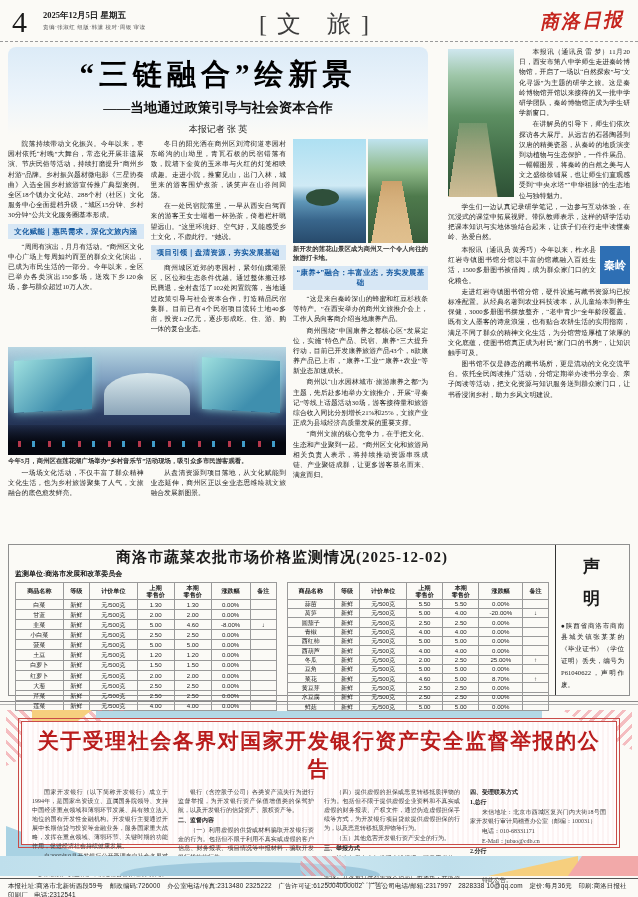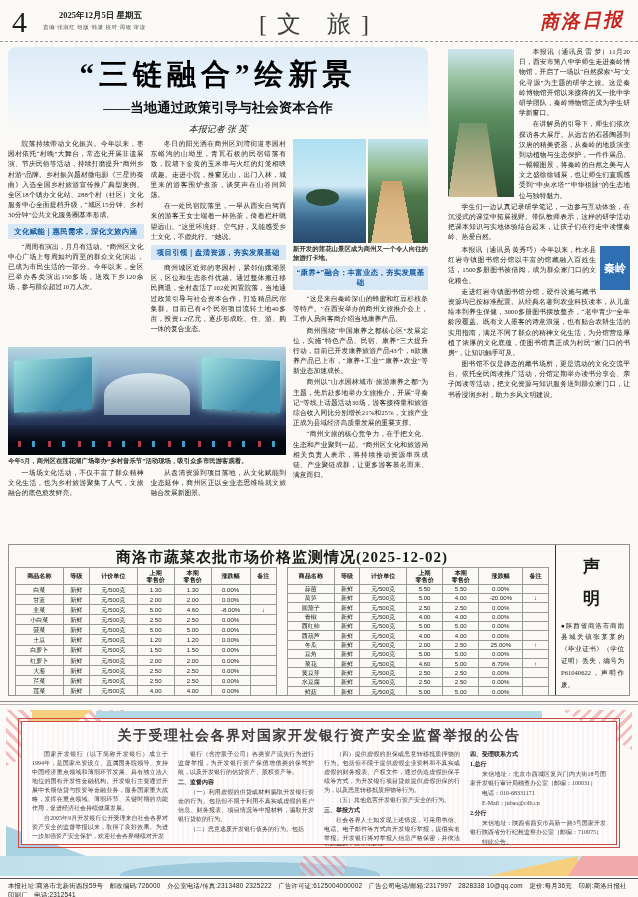--- a/index.html
+++ b/index.html
@@ -8,37 +8,37 @@
     width:638px; height:897px; margin:0 auto; background:#fbfaf6;
     font-family:"Liberation Serif","DejaVu Serif",serif; color:#1a1a1a;
     overflow:hidden; position:relative;
   }
   
   .hdr { height:42px; padding:6px 12px 0; position:relative; }
   .hdr:after { content:""; position:absolute; left:0; right:0; bottom:0;
     border-top:1px dashed #9a9a9a; }
   .pageno { font-size:30px; line-height:32px; font-weight:400; display:inline-block; vertical-align:top; }
   .dateblk { display:inline-block; vertical-align:top; margin-left:12px; margin-top:4px; }
-  .dateline { font-size:8.5px; font-weight:bold; color:#222;margin-left:16px; }
+  .dateline { font-size:8.5px; font-weight:bold; color:#222; }
   .edline { font-size:5.5px; color:#555; margin-top:2px; letter-spacing:.5px; }
   .section-title { position:absolute; left:0; right:0; top:8px; text-align:center;
     font-size:24px; letter-spacing:10px; color:#3c3c3c; font-weight:400; }
   .masthead { position:absolute; right:14px; top:8px; color:#c5261f;
     font-size:19px; font-weight:bold; font-style:italic; letter-spacing:2px;
     transform:rotate(-2deg); }
   
   .content { padding:5px 8px 0; display:flex; gap:20px; height:496px; }
   .main-art { width:420px; }
   .side-col { width:194px; }
   
   .art-head { height:88px; text-align:center; border-radius:8px 8px 0 0;
     background:linear-gradient(180deg,#dcebf7 0%,#ecf4fb 55%,#fbfaf6 100%); padding-top:8px; }
   .headline { font-size:29px; font-weight:bold; letter-spacing:5px; color:#000; }
   .subhead-line { font-size:13.5px; font-weight:bold; margin-top:4px; color:#111; }
-  .byline { font-size:9px; margin-top:6px; color:#222;font-style:italic; }
+  .byline { font-size:9px; margin-top:6px; color:#222; }
   .art-body { display:flex; gap:7px; height:400px; margin-top:4px; }
   .region-l { width:278px; }
   .region-r { width:135px; display:flex; flex-direction:column; }
   .twocols { display:flex; gap:7px; overflow:hidden; }
   .twocols.top { height:204px; }
   .twocols.bot { height:52px; margin-top:2px; }
   .tcol { flex:1; overflow:hidden; }
   .bodytxt { font-size:6.8px; line-height:1.5; text-align:justify; color:#222; }
   .bodytxt p { text-indent:2em; margin-bottom:1px; }
   .subhd { display:block; background:#d7e7f5; color:#15599f; font-weight:bold;
@@ -72,21 +72,21 @@
   .a-head { text-align:center; font-weight:bold; color:#000; }
   .a1 .a-head { font-size:16.5px; letter-spacing:1px; margin:4px 0 6px; }
   .a2 .a-head { font-size:15px; letter-spacing:.5px; margin:6px 0 4px; }
   .a1-body { height:198px; overflow:hidden; }
   .a1-photo { float:left; width:66px; height:148px; margin:2px 5px 2px 0;
     background:linear-gradient(180deg,#cfe7ef 0%,#9ec6a8 18%,#5d8f62 45%,#3f6b46 75%,#2e5136 100%); position:relative; overflow:hidden; }
   .a1-photo .rail { position:absolute; left:10%; bottom:0; width:55%; height:60%;
     background:linear-gradient(180deg,rgba(222,206,170,.2),#d9c49b); transform:perspective(70px) rotateX(30deg); }
   .a2 { position:relative; }
   .a2-body { height:204px; overflow:hidden; }
-  .badge { float:right; width:30px; height:44px; background:#2e6fb4; color:#fff;
+  .badge { float:right; width:30px; height:38px; background:#2e6fb4; color:#fff;
     display:flex; align-items:center; justify-content:center; font-size:11px;
     font-weight:bold; margin:1px 0 2px 4px; font-family:"Liberation Sans",sans-serif; }
   
   .mkt { margin:6px 8px 0; border:1px solid #8f8f8f; height:152px; display:flex; }
   .mkt-main { flex:1; padding:3px 6px 2px; }
   .mkt-title { text-align:center; font-size:15px; font-weight:bold; letter-spacing:1px; }
   .mkt-note { font-size:7px; font-weight:bold; margin:2px 0 3px; }
   .mkt-tables { display:flex; gap:10px; }
   table.price { border-collapse:collapse; flex:1; font-size:6.1px;
     font-family:"Liberation Sans",sans-serif; color:#222; }
@@ -112,21 +112,21 @@
     background:repeating-linear-gradient(-45deg,rgba(238,128,138,.5) 0 3px,rgba(255,255,255,0) 3px 8px);
     clip-path:polygon(100% 0,0 0,100% 100%); }
   .deco.blue-bl { left:0; bottom:0; width:80px; height:30px; background:#a9d2e3;
     clip-path:polygon(0 100%,0 0,100% 100%); }
   .frame1 { position:absolute; inset:8px 12px; border:1.5px solid #c94b48; }
   .frame2 { position:absolute; inset:11px 15px; border:1px solid #c94b48;
     background:
       repeating-linear-gradient(90deg,rgba(250,235,235,.55) 0 2px,rgba(255,255,255,0) 2px 5px),
       #fffdfd; }
   .ann-inner { position:absolute; inset:12px 16px; padding:5px 10px 3px; }
-  .ann-title { text-align:center; color:#404040; font-weight:bold; font-size:14px;
+  .ann-title { text-align:center; color:#b91c1c; font-weight:bold; font-size:21px;
     letter-spacing:1.5px; }
   .ann-cols { display:flex; gap:10px; margin-top:5px; height:96px; overflow:hidden; }
   .ann-col { flex:1; font-size:6px; line-height:1.5; text-align:justify; color:#3a3a3a; }
   .ann-col p { text-indent:2em; margin-bottom:1px; }
   .ann-col p.nh { text-indent:0; font-weight:bold; color:#222; }
   
   .bot-deco { margin-top:0; height:20px; position:relative; overflow:hidden;
     background:linear-gradient(90deg,#bfdfec 0%,#cde8f1 40%,#bfdfec 70%,#cde8f1 100%); }
   .bot-deco .wave { position:absolute; left:120px; top:6px; width:260px; height:26px;
     background:#9fc9dd; border-radius:50%; }
@@ -235,20 +235,21 @@
           <p>走进红岩寺镇图书馆分馆，硬件设施与藏书资源均已按标准配置。从经典名著到农业科技读本，从儿童绘本到养生保健，3000多册图书摆放整齐，“老中青少”全年龄段覆盖。既有文人墨客的诗意浪漫，也有贴合农耕生活的实用指南，满足不同了群众的精神文化生活，为分馆营造厚植了浓厚的文化底蕴，使图书馆真正成为村民“家门口的书房”，让知识触手可及。</p>
           <p>图书馆不仅是静态的藏书场所，更是流动的文化交流平台。依托全民阅读推广活动，分馆定期举办读书分享会、亲子阅读等活动，把文化资源与知识服务送到群众家门口，让书香浸润乡村，助力乡风文明建设。</p>
         </div>
       </div>
     </div>
   </div>
 
   <div class="mkt">
     <div class="mkt-main">
       <div class="mkt-title">商洛市蔬菜农批市场价格监测情况(2025-12-02)</div>
+      <div class="mkt-note">监测单位:商洛市发展和改革委员会</div>
       <div class="mkt-tables">
         <table class="price">
           <thead>
             <tr>
               <th>商品名称</th>
               <th>等级</th>
               <th>计价单位</th>
               <th>上期
 零售价</th>
               <th>本期

